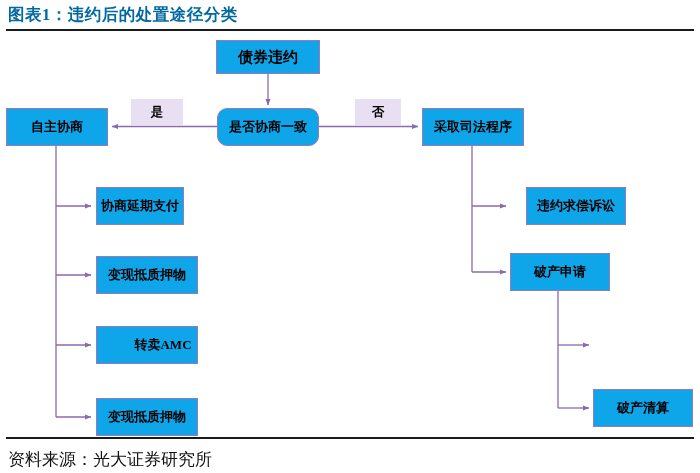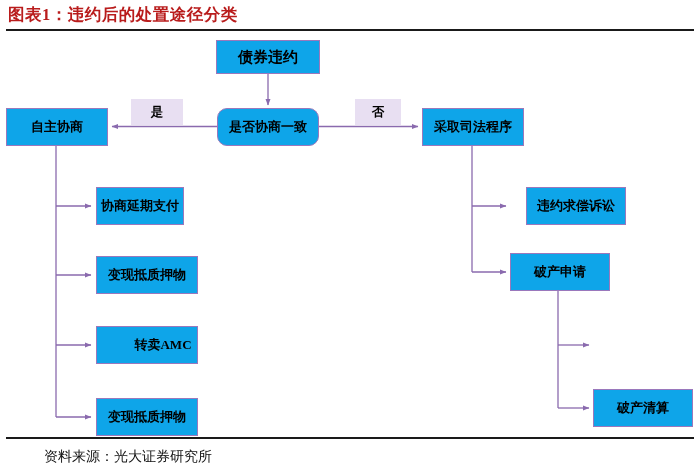--- a/index.html
+++ b/index.html
@@ -18,21 +18,21 @@
     height: 473px;
     background: #ffffff;
   }
   
   .fig-title {
     position: absolute;
     left: 8px;
     top: 4px;
     font-size: 16.5px;
     font-weight: bold;
-    color: #b91c1c;
+    color: #0369a1;
     letter-spacing: 0.5px;
     white-space: nowrap;
     font-family: "Liberation Serif", "DejaVu Serif", serif;
   }
   .rule-top {
     position: absolute;
     left: 6px; right: 6px;
     top: 29px;
     height: 2px;
     background: #1a1a1a;
@@ -41,25 +41,24 @@
     position: absolute;
     left: 6px; right: 6px;
     top: 437px;
     height: 2px;
     background: #1a1a1a;
   }
   .fig-source {
     position: absolute;
     left: 8px;
     top: 448px;
-    font-size: 14px;
+    font-size: 17px;
     color: #111111;
     white-space: nowrap;
     font-family: "Liberation Serif", "DejaVu Serif", serif;
-    margin-left: 36px;
   }
   
   .node {
     position: absolute;
     background: #0ea5e9;
     border: 1px solid #9A78BC;
     display: flex;
     align-items: center;
     justify-content: center;
     text-align: center;

